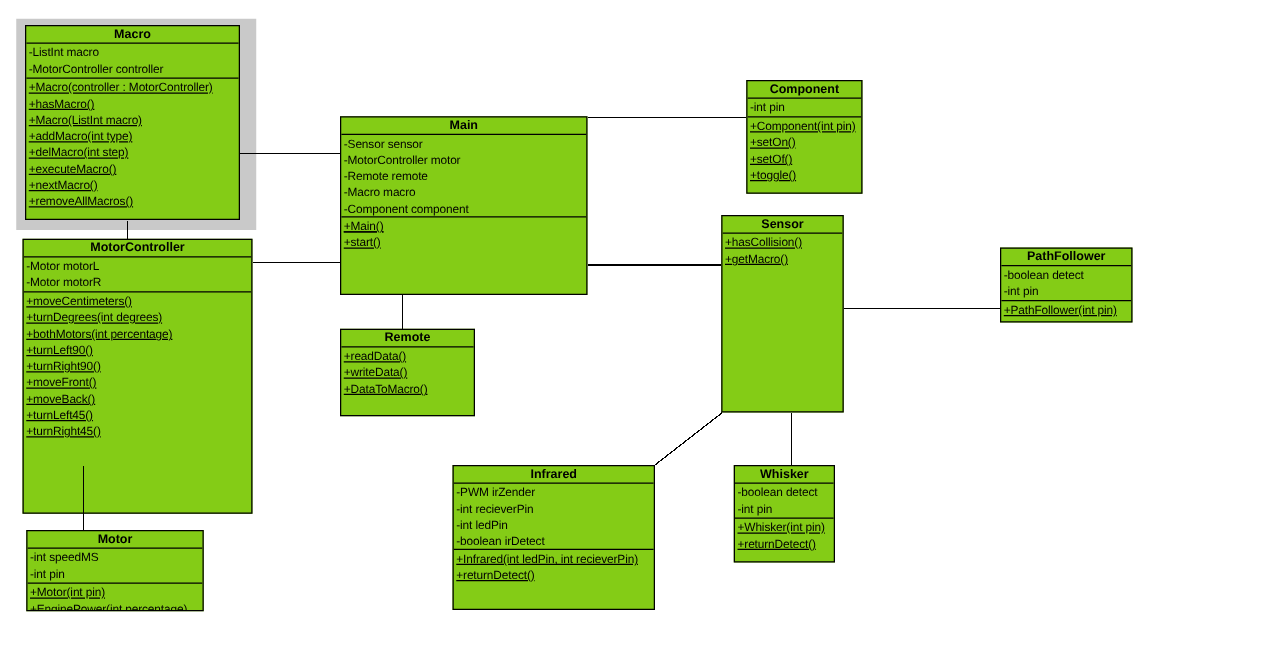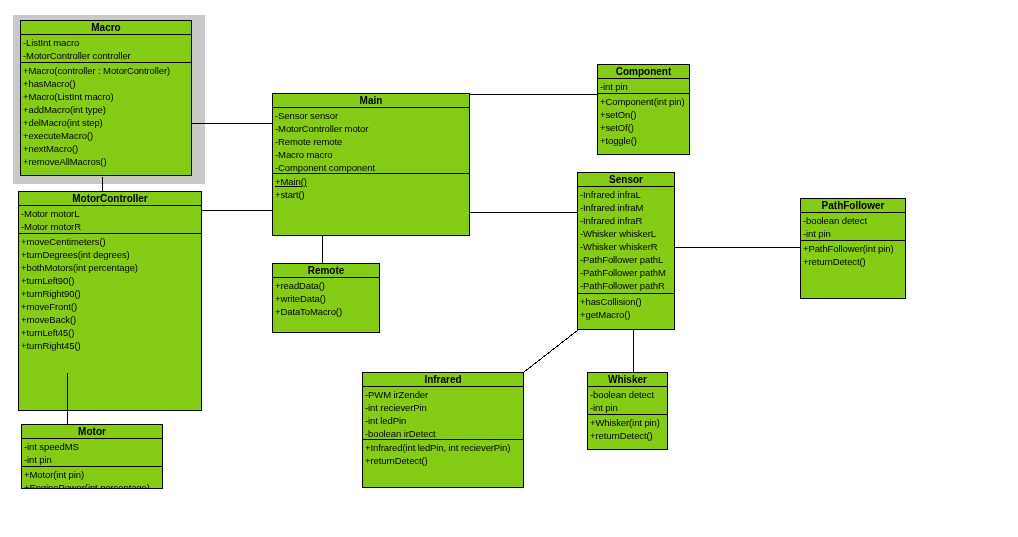--- a/index.html
+++ b/index.html
@@ -17,21 +17,21 @@
     z-index:2; display:flex; flex-direction:column; overflow:hidden;
   }
   .uml-title {
     height:14px; line-height:13px; font-size:10px; font-weight:bold;
     text-align:center; border-bottom:1px solid #000; flex:0 0 auto;
     white-space:nowrap; overflow:hidden;
   }
   .uml-attrs {
     border-bottom:1px solid #000; flex:0 0 auto; overflow:hidden; padding-top:1px;
   }
-  .uml-methods { flex:1 1 auto; overflow:hidden; padding-top:1px; }
+  .uml-methods { flex:1 1 auto; overflow:hidden; padding-top:1px;text-decoration:underline; }
   .row {
     font-size:9.5px; line-height:13px; height:13px; white-space:nowrap;
     padding-left:2px; color:#000; letter-spacing:-0.1px;
   }
   .row.static { text-decoration:underline; }
 
   #connectors { position:absolute; left:0; top:0; z-index:3; pointer-events:none; }
 </style>
 </head>
 <body>
@@ -134,37 +134,27 @@
     <div class="uml-methods">
         <div class="row">+Component(int pin)</div>
         <div class="row">+setOn()</div>
         <div class="row">+setOf()</div>
         <div class="row">+toggle()</div>
       </div>
   </div>
 
   <div class="uml-class" style="left:577px; top:172px; width:98px; height:158px;">
     <div class="uml-title">Sensor</div>
-    <div class="uml-attrs" style="height:107px;">
-        <div class="row">-Infrared infraL</div>
-        <div class="row">-Infrared infraM</div>
-        <div class="row">-Infrared infraR</div>
-        <div class="row">-Whisker whiskerL</div>
-        <div class="row">-Whisker whiskerR</div>
-        <div class="row">-PathFollower pathL</div>
-        <div class="row">-PathFollower pathM</div>
-        <div class="row">-PathFollower pathR</div>
-      </div>
     <div class="uml-methods">
         <div class="row">+hasCollision()</div>
         <div class="row">+getMacro()</div>
       </div>
   </div>
 
-  <div class="uml-class" style="left:800px; top:198px; width:106px; height:101px;">
+  <div class="uml-class" style="left:800px; top:198px; width:106px; height:60px;">
     <div class="uml-title">PathFollower</div>
     <div class="uml-attrs" style="height:28px;">
         <div class="row">-boolean detect</div>
         <div class="row">-int pin</div>
       </div>
     <div class="uml-methods">
         <div class="row">+PathFollower(int pin)</div>
         <div class="row">+returnDetect()</div>
       </div>
   </div>

